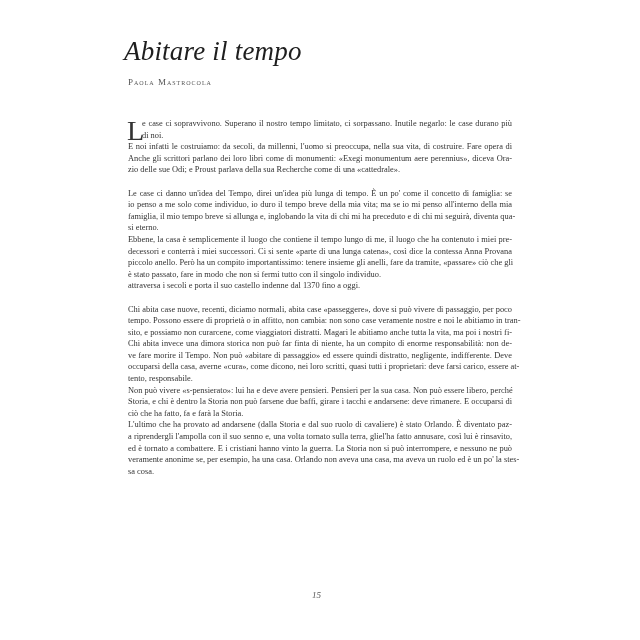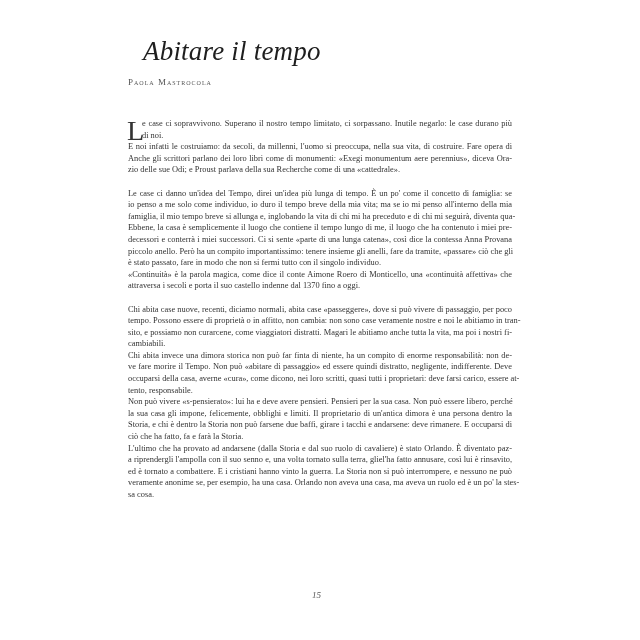--- a/index.html
+++ b/index.html
@@ -1,18 +1,18 @@
 <!DOCTYPE html>
 <html><head>
 <meta charset="utf-8">
 <style>
   html, body { margin:0; padding:0; background:#ffffff; }
   body { width:640px; height:640px; position:relative; overflow:hidden;
          font-family:"Liberation Serif","DejaVu Serif",serif; color:#2a2a2a; }
-  .title { position:absolute; left:143px; top:36px; font-style:italic; font-size:27px;
+  .title { position:absolute; left:124px; top:36px; font-style:italic; font-size:27px;
            color:#1e1e1e; letter-spacing:0.2px; margin:0; font-weight:normal; }
   .author { position:absolute; left:128px; top:77px; font-size:9px; letter-spacing:1px;
             color:#555; font-variant:small-caps; }
   .body { position:absolute; left:128px; top:118px; width:384px; font-size:8.4px;
           line-height:11.6px; color:#333; }
   .line { white-space:nowrap; display:block; text-align:justify; text-align-last:justify; height:11.6px; }
   .line.last { text-align-last:left; }
   .gap { height:11.6px; }
   .dropcap { position:absolute; left:-1px; top:1px; font-size:28px; line-height:24px; color:#333; }
   .indentcap { padding-left:14px; }
@@ -29,37 +29,35 @@
   <div id="text-container">
       <span class="line indentcap">e case ci sopravvivono. Superano il nostro tempo limitato, ci sorpassano. Inutile negarlo: le case durano più</span>
       <span class="line last indentcap">di noi.</span>
       <span class="line">E noi infatti le costruiamo: da secoli, da millenni, l'uomo si preoccupa, nella sua vita, di costruire. Fare opera di</span>
       <span class="line">Anche gli scrittori parlano dei loro libri come di monumenti: «Exegi monumentum aere perennius», diceva Ora-</span>
       <span class="line last">zio delle sue Odi; e Proust parlava della sua Recherche come di una «cattedrale».</span>
       <div class="gap"></div>
       <span class="line">Le case ci danno un'idea del Tempo, direi un'idea più lunga di tempo. È un po' come il concetto di famiglia: se</span>
       <span class="line">io penso a me solo come individuo, io duro il tempo breve della mia vita; ma se io mi penso all'interno della mia</span>
       <span class="line">famiglia, il mio tempo breve si allunga e, inglobando la vita di chi mi ha preceduto e di chi mi seguirà, diventa qua-</span>
+      <span class="line last">si eterno.</span>
       <span class="line">Ebbene, la casa è semplicemente il luogo che contiene il tempo lungo di me, il luogo che ha contenuto i miei pre-</span>
       <span class="line">decessori e conterrà i miei successori. Ci si sente «parte di una lunga catena», così dice la contessa Anna Provana</span>
       <span class="line">piccolo anello. Però ha un compito importantissimo: tenere insieme gli anelli, fare da tramite, «passare» ciò che gli</span>
       <span class="line last">è stato passato, fare in modo che non si fermi tutto con il singolo individuo.</span>
-      <span class="line">«Continuità» è la parola magica, come dice il conte Aimone Roero di Monticello, una «continuità affettiva» che</span>
       <span class="line last">attraversa i secoli e porta il suo castello indenne dal 1370 fino a oggi.</span>
       <div class="gap"></div>
       <span class="line">Chi abita case nuove, recenti, diciamo normali, abita case «passeggere», dove si può vivere di passaggio, per poco</span>
       <span class="line">tempo. Possono essere di proprietà o in affitto, non cambia: non sono case veramente nostre e noi le abitiamo in tran-</span>
       <span class="line">sito, e possiamo non curarcene, come viaggiatori distratti. Magari le abitiamo anche tutta la vita, ma poi i nostri fi-</span>
-      <span class="line last">cambiabili.</span>
       <span class="line">Chi abita invece una dimora storica non può far finta di niente, ha un compito di enorme responsabilità: non de-</span>
       <span class="line">ve fare morire il Tempo. Non può «abitare di passaggio» ed essere quindi distratto, negligente, indifferente. Deve</span>
       <span class="line">occuparsi della casa, averne «cura», come dicono, nei loro scritti, quasi tutti i proprietari: deve farsi carico, essere at-</span>
       <span class="line last">tento, responsabile.</span>
       <span class="line">Non può vivere «s-pensierato»: lui ha e deve avere pensieri. Pensieri per la sua casa. Non può essere libero, perché</span>
-      <span class="line">la sua casa gli impone, felicemente, obblighi e limiti. Il proprietario di un'antica dimora è una persona dentro la</span>
       <span class="line">Storia, e chi è dentro la Storia non può farsene due baffi, girare i tacchi e andarsene: deve rimanere. E occuparsi di</span>
       <span class="line last">ciò che ha fatto, fa e farà la Storia.</span>
       <span class="line">L'ultimo che ha provato ad andarsene (dalla Storia e dal suo ruolo di cavaliere) è stato Orlando. È diventato paz-</span>
       <span class="line">a riprendergli l'ampolla con il suo senno e, una volta tornato sulla terra, gliel'ha fatto annusare, così lui è rinsavito,</span>
       <span class="line">ed è tornato a combattere. E i cristiani hanno vinto la guerra. La Storia non si può interrompere, e nessuno ne può</span>
       <span class="line">veramente anonime se, per esempio, ha una casa. Orlando non aveva una casa, ma aveva un ruolo ed è un po' la stes-</span>
       <span class="line last">sa cosa.</span>
     </div>
 </div>
 

